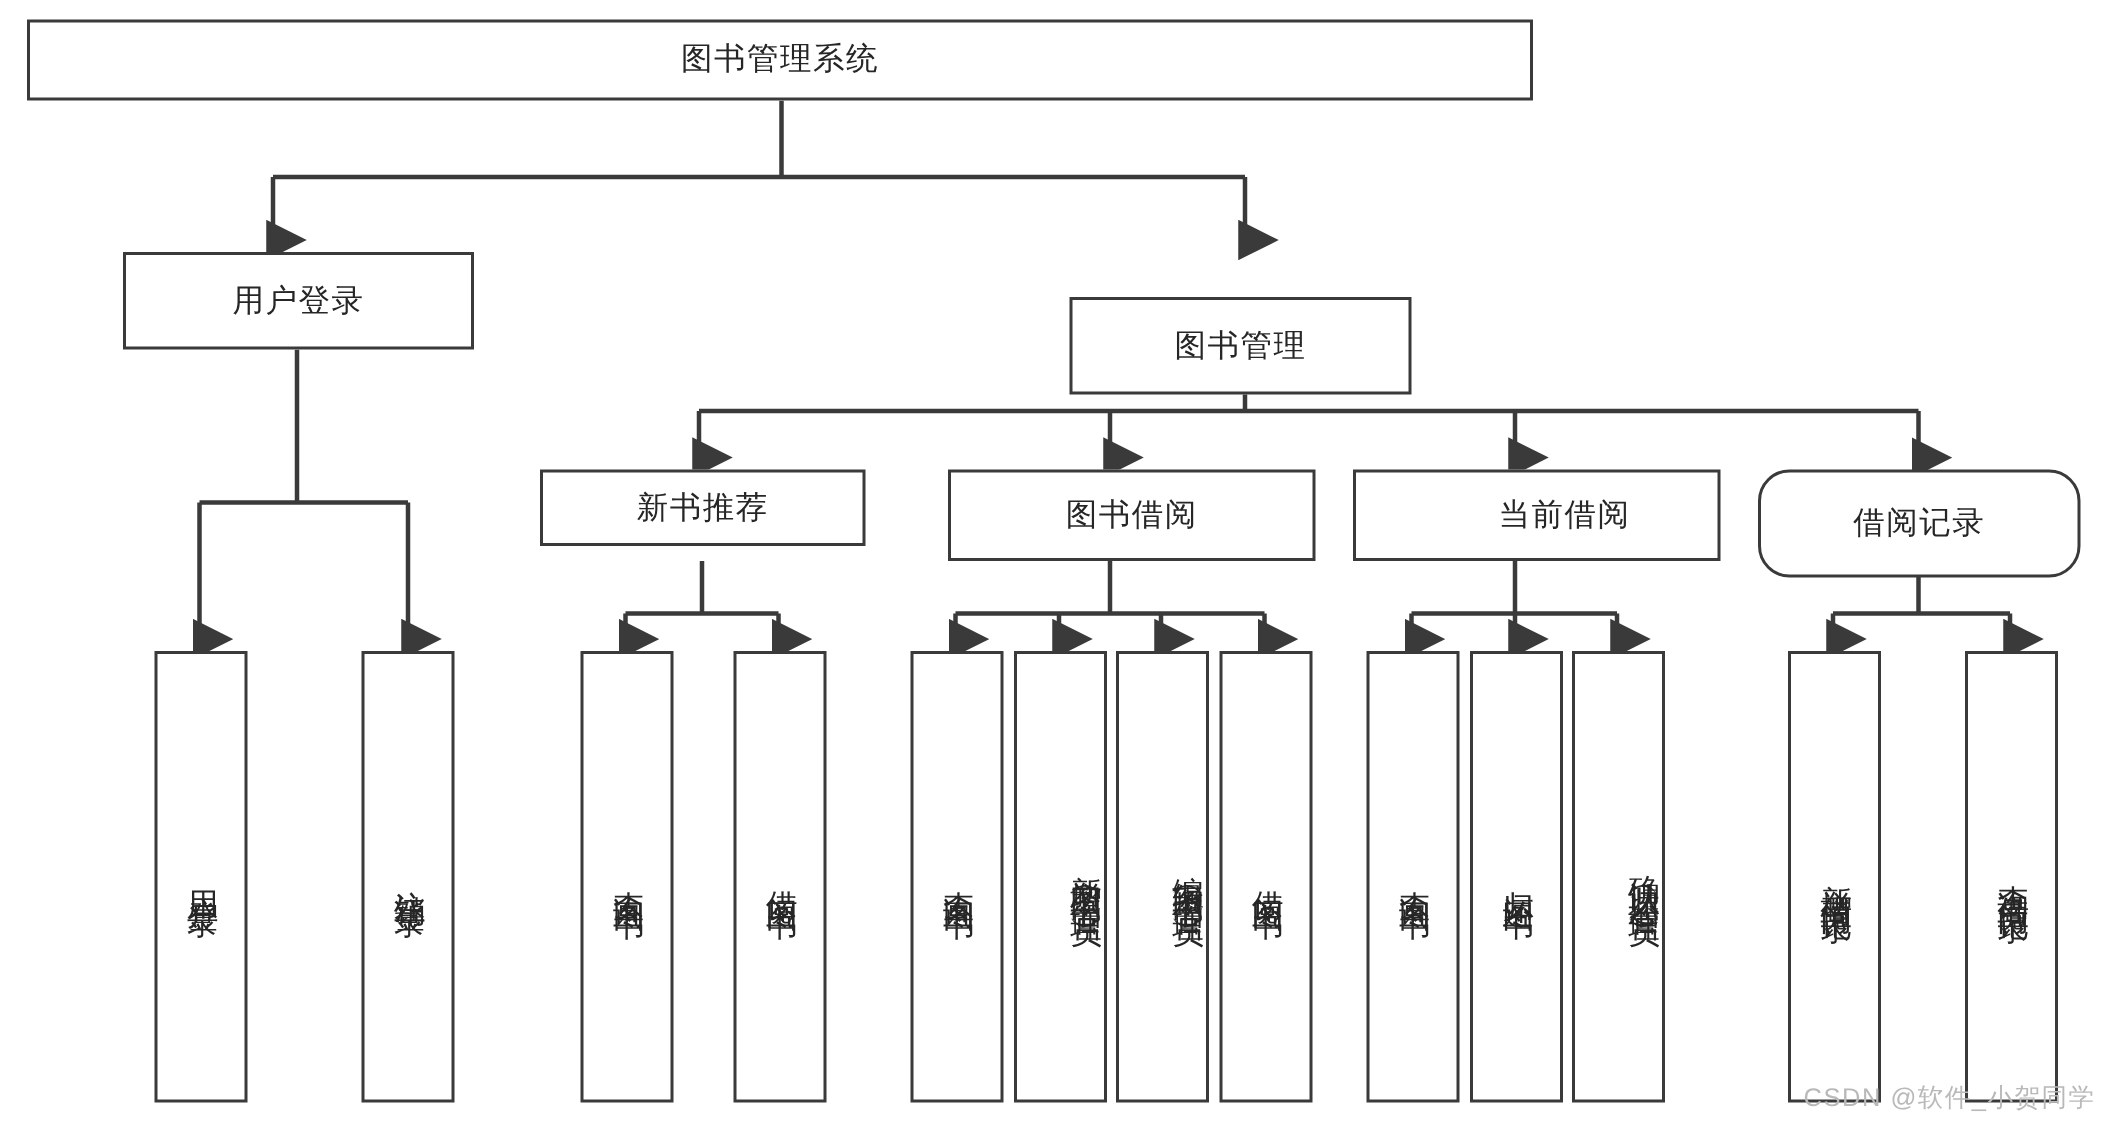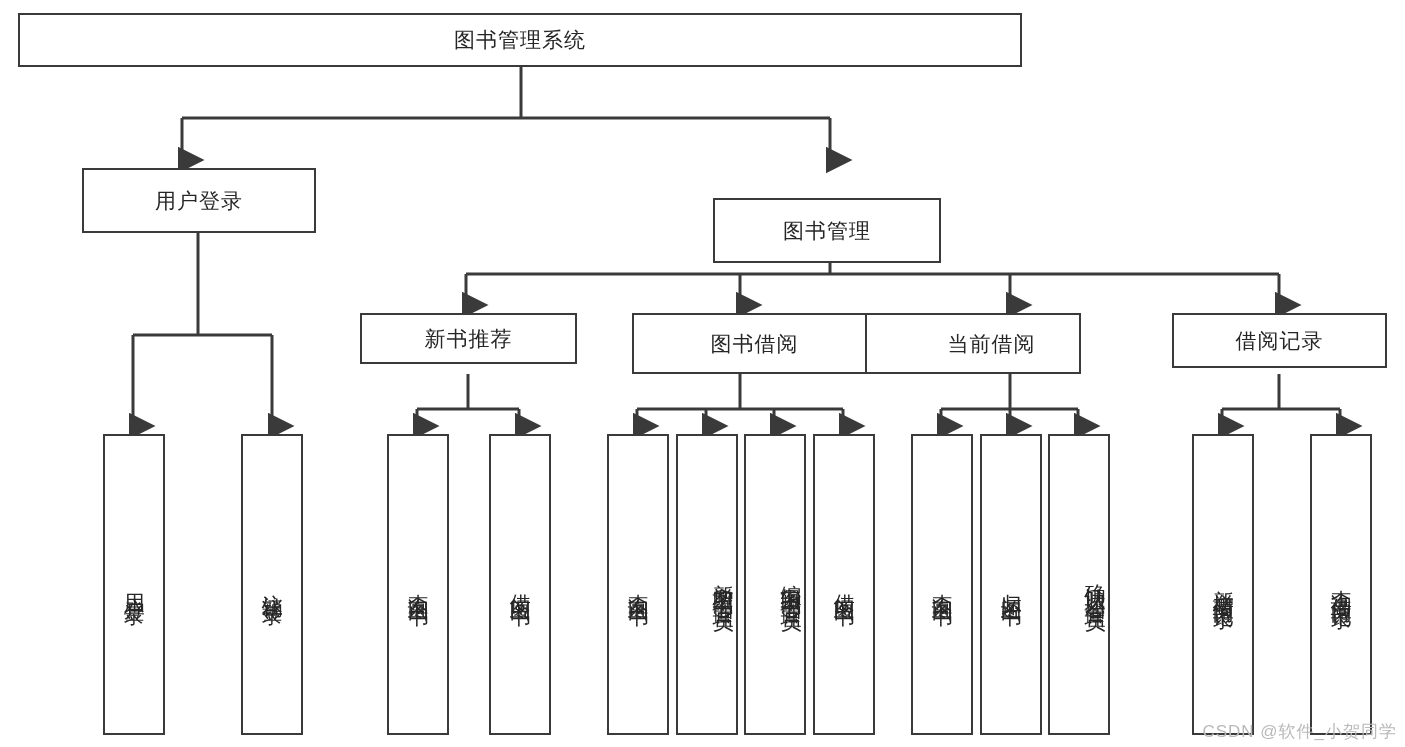--- a/index.html
+++ b/index.html
@@ -83,24 +83,24 @@
   <div class="node h" style="left:713px;top:184px;width:228px;height:65px;margin-top:14px;">
     <span class="txt">图书管理</span>
   </div>
 
   <div class="node h" style="left:360px;top:313px;width:217px;height:51px;">
     <span class="txt">新书推荐</span>
   </div>
   <div class="node h" style="left:632px;top:313px;width:245px;height:61px;">
     <span class="txt">图书借阅</span>
   </div>
-  <div class="node h" style="left:865px;top:313px;width:216px;height:61px;padding-left:37px;">
+  <div class="node h" style="left:902px;top:313px;width:245px;height:61px;padding-left:37px;">
     <span class="txt">当前借阅</span>
   </div>
-  <div class="node h" style="left:1172px;top:313px;width:215px;height:55px;">
+  <div class="node h" style="left:1172px;top:313px;width:215px;height:72px;border-radius:21px;">
     <span class="txt">借阅记录</span>
   </div>
 
   <div class="node v" style="left:103px;top:434px;width:62px;height:301px;">
     <span class="txt">用户登录</span>
   </div>
   <div class="node v" style="left:241px;top:434px;width:62px;height:301px;">
     <span class="txt">注销登录</span>
   </div>
 

